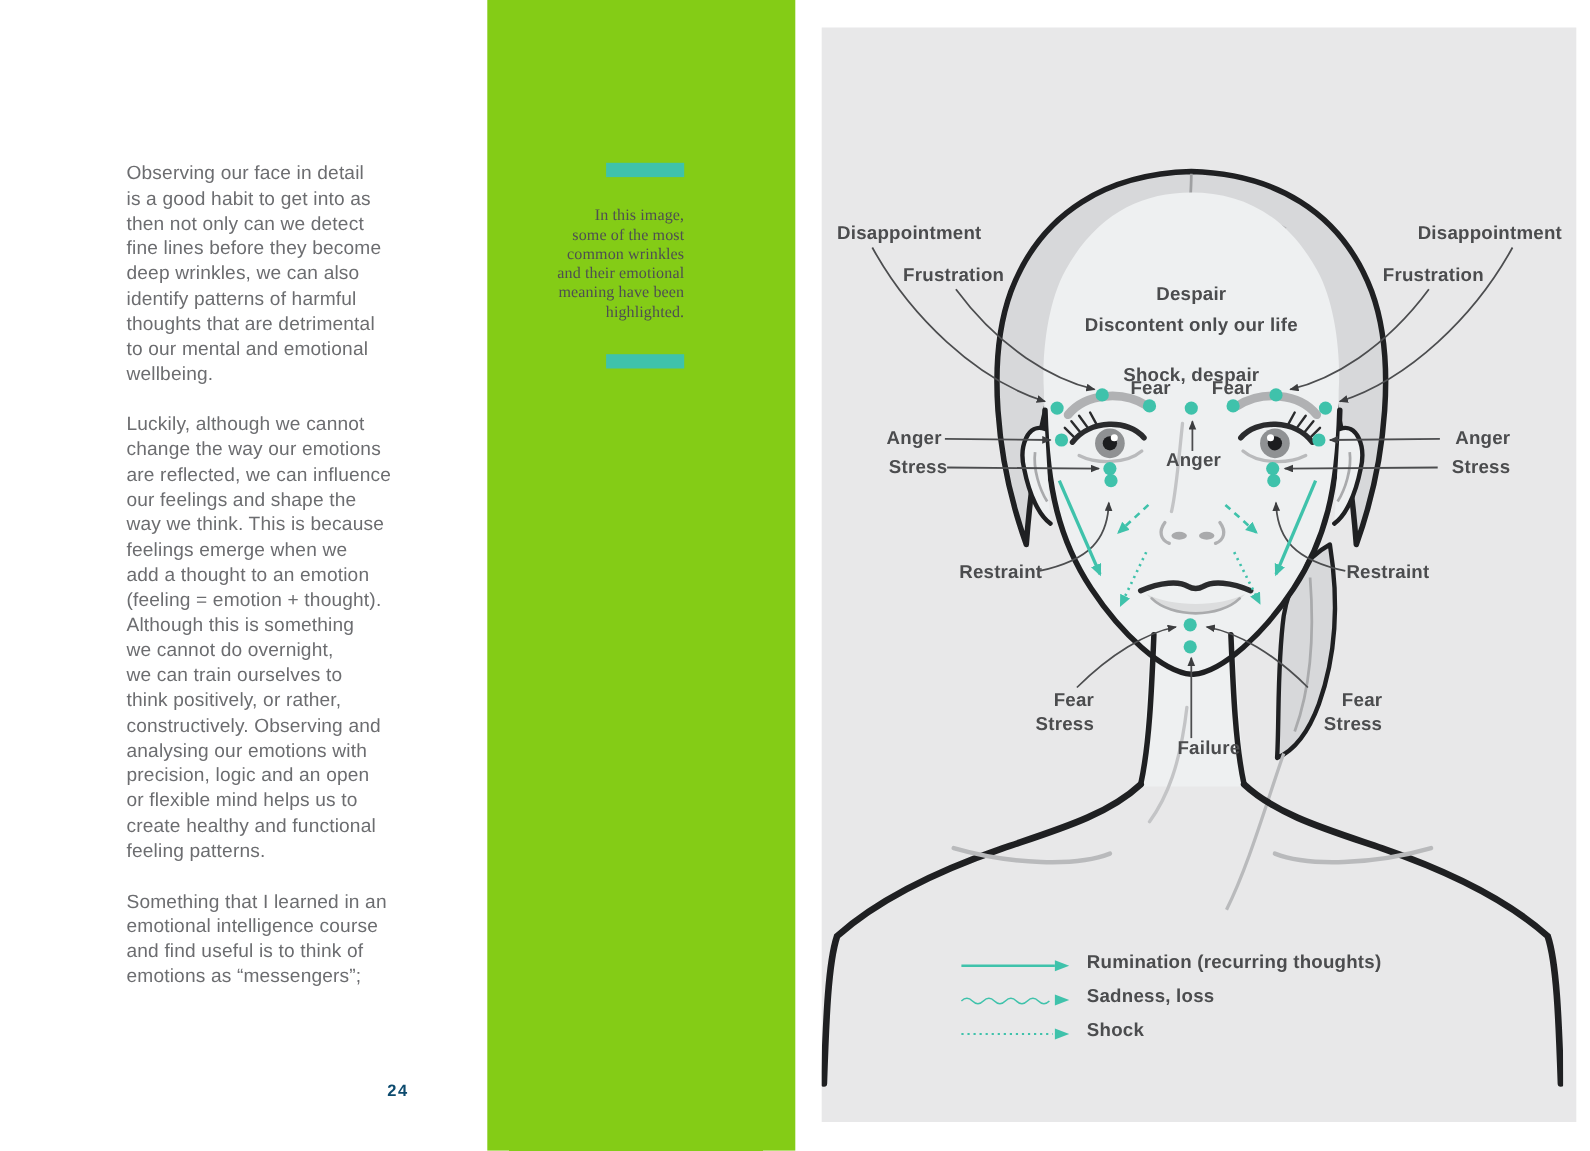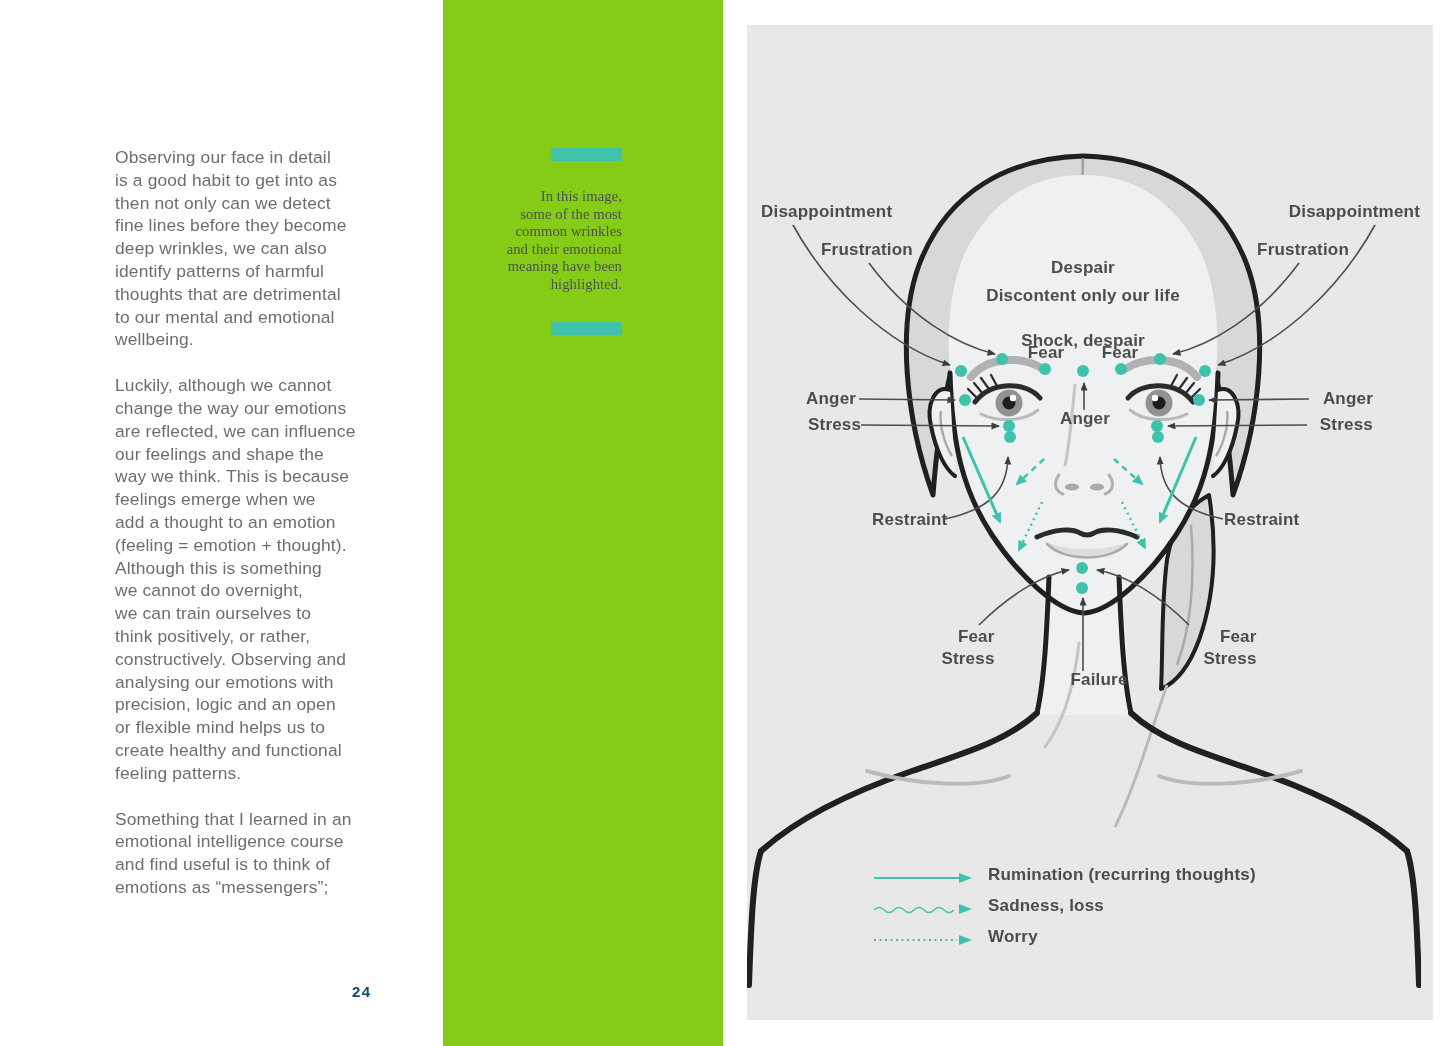--- a/index.html
+++ b/index.html
@@ -272,17 +272,17 @@
         <path d="M1,8 q5,-5 10,0 t10,0 t10,0 t10,0 t10,0 t10,0 t10,0 t10,0" fill="none" stroke="#3fc2ab" stroke-width="1.4"></path>
         <path d="M86,2 L99,7 L86,12 Z" fill="#3fc2ab"></path>
       </svg>
       <span class="legend-label">Sadness, loss</span>
     </div>
     <div class="legend-row">
       <svg width="100" height="14">
         <line x1="1" y1="7" x2="84" y2="7" stroke="#3fc2ab" stroke-width="1.8" stroke-dasharray="2 3.5"></line>
         <path d="M86,2 L99,7 L86,12 Z" fill="#3fc2ab"></path>
       </svg>
-      <span class="legend-label">Worry</span>
+      <span class="legend-label">Shock</span>
     </div>
   </div>
 
 </div>
 
 </body></html>

